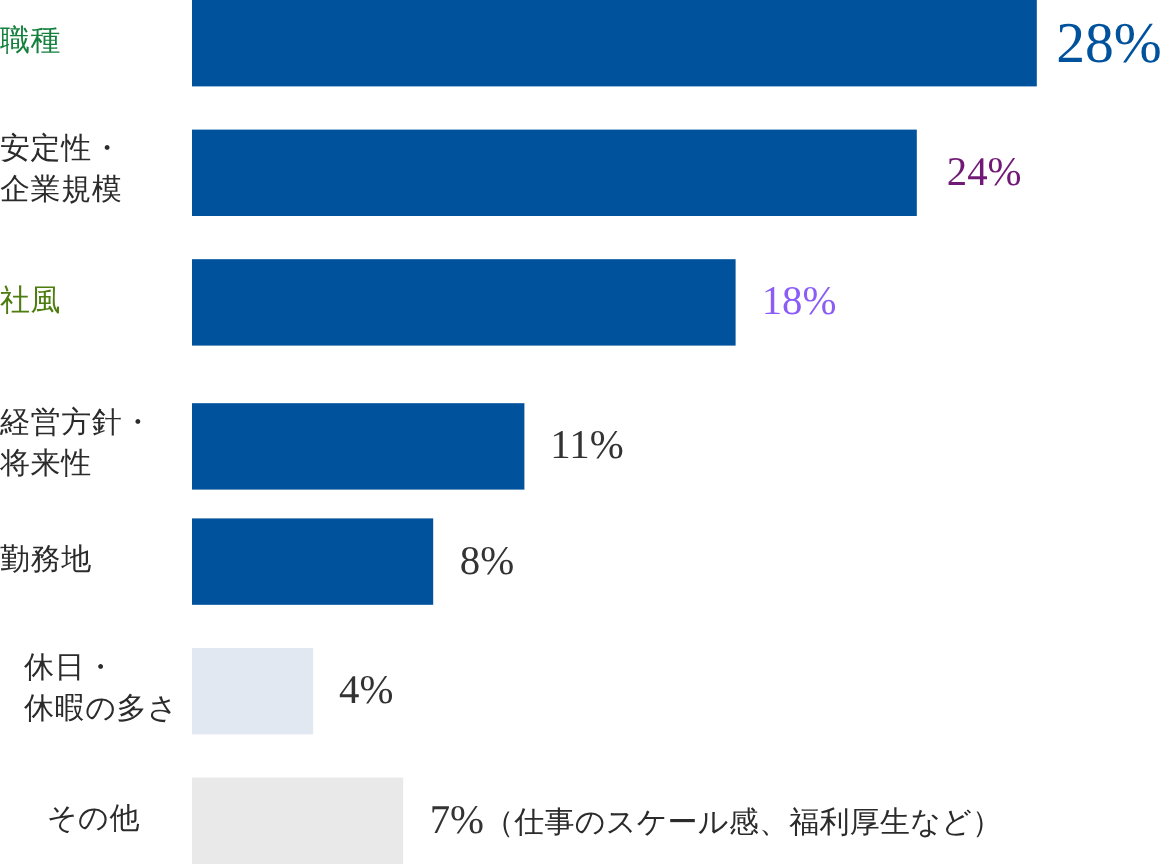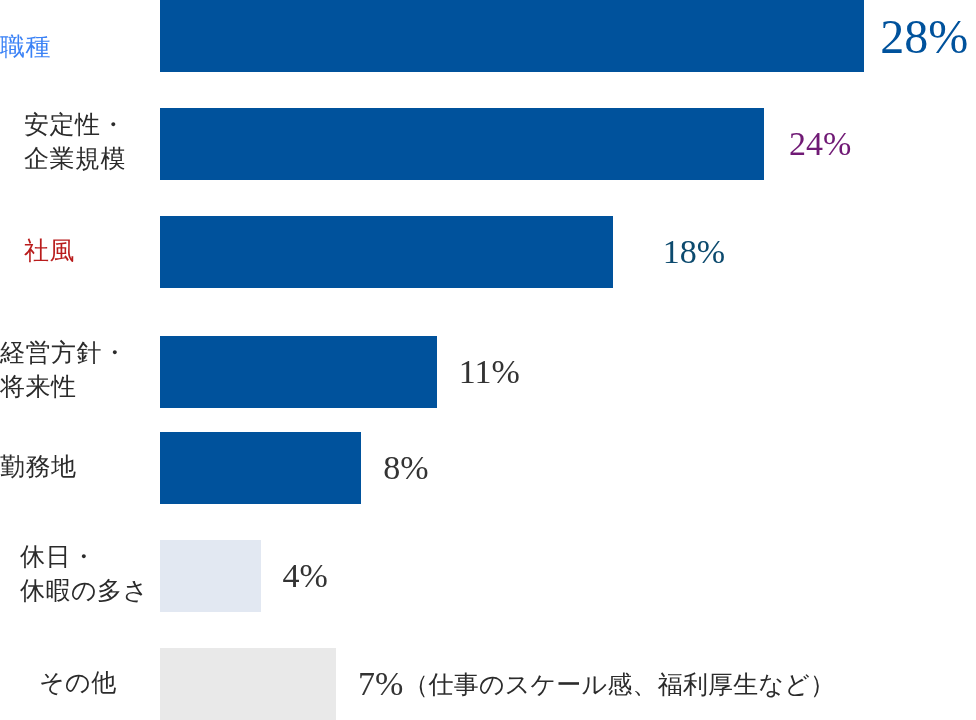--- a/index.html
+++ b/index.html
@@ -76,43 +76,43 @@
     font-size: 25px;
     color: #2b2b2b;
     letter-spacing: 0.2px;
   }
 </style>
 </head>
 <body>
 
 <div id="chart">
     <div class="row" style="top: 0px; height: 72px;">
-      <div class="row-label highlight" style="color: #3b82f6; top: 30px;">職種</div>
+      <div class="row-label highlight" style="color: #15803d; top: 18px;">職種</div>
       <div class="bar-track">
         <div class="bar tone-blue" style="width: 704.2px; background: rgb(0, 82, 156);"></div>
         <div class="bar-value big" style="left: 720.2px; color: rgb(0, 82, 156);">
           <span>28%</span>
         </div>
       </div>
     </div>
     <div class="row" style="top: 108px; height: 72px;">
-      <div class="row-label" style="color: rgb(43, 43, 43); top: 0px; text-align: center;">安定性・
+      <div class="row-label" style="color: rgb(43, 43, 43); top: 0px;">安定性・
 企業規模</div>
       <div class="bar-track">
         <div class="bar tone-blue" style="width: 603.6px; background: rgb(0, 82, 156);"></div>
         <div class="bar-value" style="left: 629px; color: #701a75;">
           <span>24%</span>
         </div>
       </div>
     </div>
     <div class="row" style="top: 216px; height: 72px;">
-      <div class="row-label" style="color: #b91c1c; top: 18px; padding-left: 24px;">社風</div>
+      <div class="row-label" style="color: #4d7c0f; top: 18px;">社風</div>
       <div class="bar-track">
         <div class="bar tone-blue" style="width: 452.7px; background: rgb(0, 82, 156);"></div>
-        <div class="bar-value" style="left: 474.7px; color: #0c4a6e; margin-left: 28px;">
+        <div class="bar-value" style="left: 474.7px; color: #8b5cf6;">
           <span>18%</span>
         </div>
       </div>
     </div>
     <div class="row" style="top: 336px; height: 72px;">
       <div class="row-label" style="color: rgb(43, 43, 43); top: 0px;">経営方針・
 将来性</div>
       <div class="bar-track">
         <div class="bar tone-blue" style="width: 276.65px; background: rgb(0, 82, 156);"></div>
         <div class="bar-value" style="left: 298.65px; color: rgb(51, 51, 51);">

